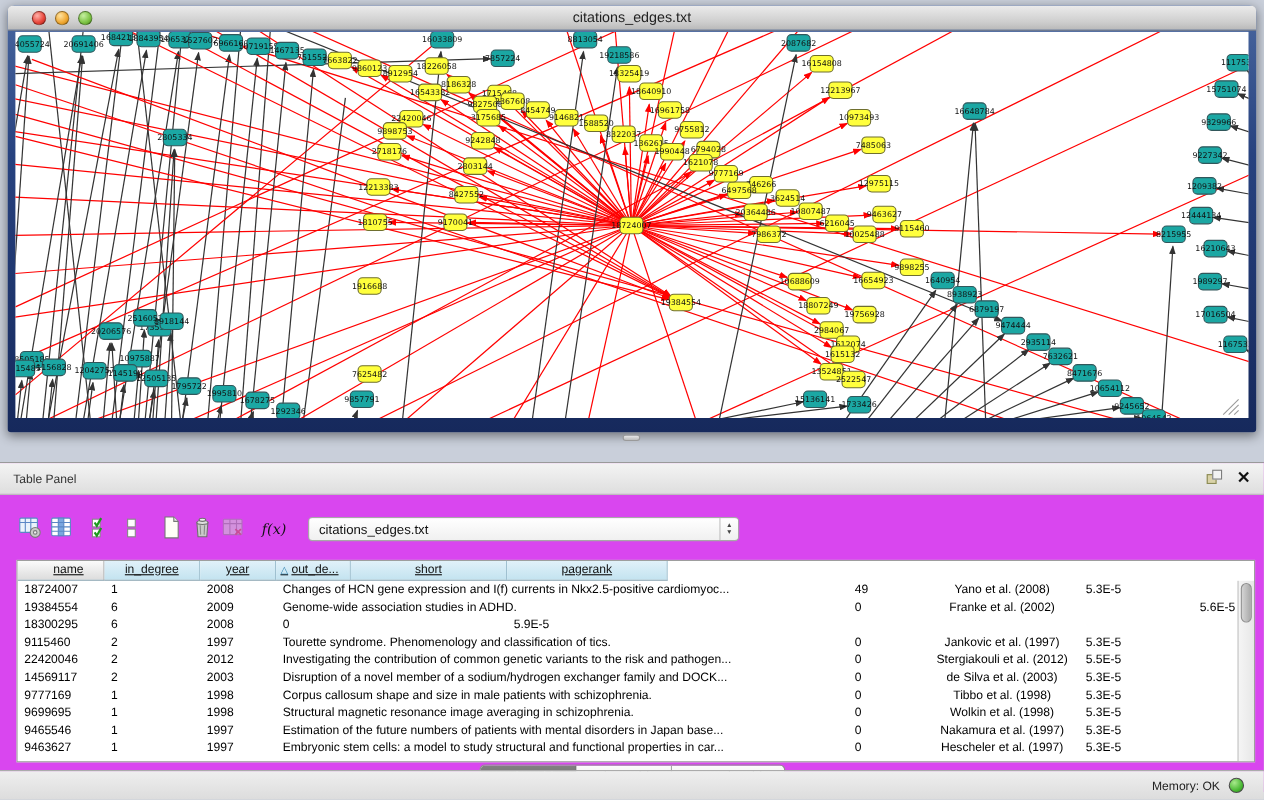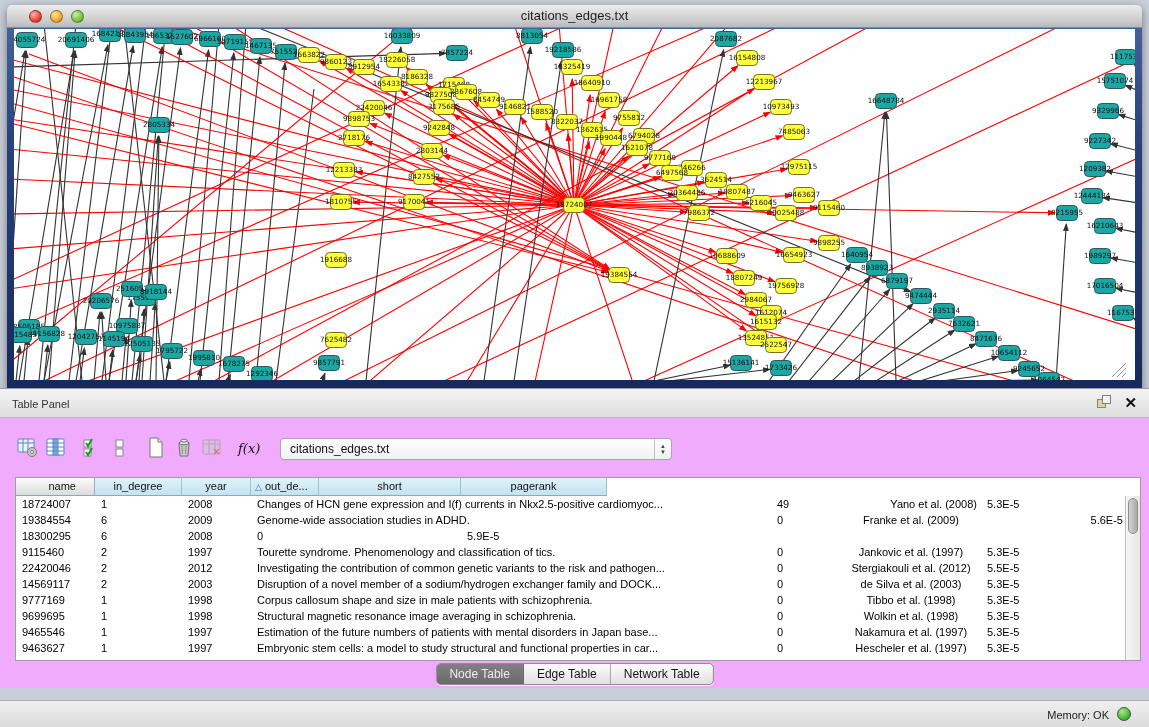--- a/index.html
+++ b/index.html
@@ -22,22 +22,22 @@
   .light.green  { background:radial-gradient(circle at 35% 30%, #c6f0a2, #7cc344 60%, #4c8a1d); }
   .title-text { text-align:center; font-size:13px; line-height:22px; color:#1f1f1f; }
   .canvas { position:absolute; left:7px; top:24px; width:1121px; height:351px; background:#ffffff; }
   .canvas svg { display:block; width:1121px; height:351px; }
 
   
   .split-handle { position:absolute; left:566px; top:395px; width:16px; height:6px;
     border-radius:3px; background:linear-gradient(#e8e8e8,#bdbdbd); border:1px solid #9a9a9a; }
 
   
-  .table-panel { position:absolute; left:0; top:388px; width:1149px; height:300px;
-    background:#f0abfc; border-top:1px solid #9a9a9a; }
+  .table-panel { position:absolute; left:0; top:420px; width:1149px; height:300px;
+    background:#d946ef; border-top:1px solid #9a9a9a; }
   .panel-header { position:relative; height:29px;
     background:linear-gradient(#f4f4f4,#dedede); border-bottom:1px solid #bdbdbd; }
   .panel-title { font-size:11px; color:#333; padding:9px 0 0 12px; }
   .panel-btns { position:absolute; right:12px; top:6px; display:flex; gap:12px; align-items:center; }
   .float-ic { width:15px; height:15px; position:relative; }
   .float-ic .sq1 { position:absolute; left:0; top:4px; width:9px; height:9px;
     border:1px solid #8a8a55; background:#d9d2a8; }
   .float-ic .sq2 { position:absolute; left:5px; top:0; width:9px; height:9px;
     border:1px solid #7d7d7d; background:#f2f2f2; }
   .close-ic { font-size:15px; font-weight:bold; color:#111; line-height:15px; }
@@ -53,21 +53,21 @@
   .tbl-select .stepper { position:absolute; right:0; top:0; width:17px; height:20px;
     border-left:1px solid #c0c0c0; display:flex; flex-direction:column;
     align-items:center; justify-content:center; font-size:6px; color:#444; line-height:6px; }
 
   
   .tbl { position:absolute; left:15px; top:88px; width:1126px; height:184px;
     background:#fff; border:1px solid #9e9e9e; overflow:hidden; }
   .thead { display:flex; height:18px; }
   .th { font-size:11px; color:#111; line-height:17px; text-align:center;
     background:linear-gradient(#e1f1f9,#c3e3f0); border-right:1px solid #9fc0d0;
-    border-bottom:1px solid #8fa8b5; overflow:hidden; white-space:nowrap; flex:none; }
+    border-bottom:1px solid #8fa8b5; overflow:hidden; white-space:nowrap; flex:none;text-decoration:underline; }
   .th.gray { background:linear-gradient(#fbfbfb,#dcdcdc); border-right:1px solid #a8a8a8;
     text-align:right; padding-right:18px; }
   .sort-glyph { color:#2b7fae; font-size:9px; margin-right:3px; }
   .tbody { position:absolute; left:0; top:18px; right:15px; bottom:0; overflow:hidden; }
   .tr { display:flex; height:16px; }
   .td { font-size:11px; color:#000; line-height:16px; white-space:nowrap; overflow:hidden;
     flex:none; padding:0 4px 0 6px; }
   .td.center { text-align:center; }
   .vscroll { position:absolute; right:0; top:18px; bottom:0; width:15px;
     background:linear-gradient(90deg,#f5f5f5,#e7e7e7); border-left:1px solid #bdbdbd; }
@@ -846,30 +846,30 @@
         <div class="th" style="width: 142px;"><span>short</span></div>
         <div class="th" style="width: 146px;"><span>pagerank</span></div>
       </div>
     <div class="tbody" id="tbody">
         <div class="tr">
           <div class="td" style="width: 79px;">18724007</div>
           <div class="td" style="width: 87px;">1</div>
           <div class="td" style="width: 69px;">2008</div>
           <div class="td" style="width: 520px;">Changes of HCN gene expression and I(f) currents in Nkx2.5-positive cardiomyoc...</div>
           <div class="td" style="width: 68px;">49</div>
-          <div class="td center" style="width: 142px; text-align: right;">Yano et al. (2008)</div>
+          <div class="td center" style="width: 142px;">Yano et al. (2008)</div>
           <div class="td" style="width: 146px;">5.3E-5</div>
         </div>
         <div class="tr">
           <div class="td" style="width: 79px;">19384554</div>
           <div class="td" style="width: 87px;">6</div>
           <div class="td" style="width: 69px;">2009</div>
           <div class="td" style="width: 520px;">Genome-wide association studies in ADHD.</div>
           <div class="td" style="width: 68px;">0</div>
-          <div class="td center" style="width: 142px;">Franke et al. (2009)</div>
+          <div class="td center" style="width: 142px;">Franke et al. (2002)</div>
           <div class="td" style="width: 146px; text-align: right;">5.6E-5</div>
         </div>
         <div class="tr">
           <div class="td" style="width: 79px;">18300295</div>
           <div class="td" style="width: 87px;">6</div>
           <div class="td" style="width: 69px;">2008</div>
           <div class="td" style="width: 68px;">0</div>
           <div class="td center" style="width: 142px; margin-top: 44px;">Dudbridge et al. (2008)</div>
           <div class="td" style="width: 146px;">5.9E-5</div>
         </div>

